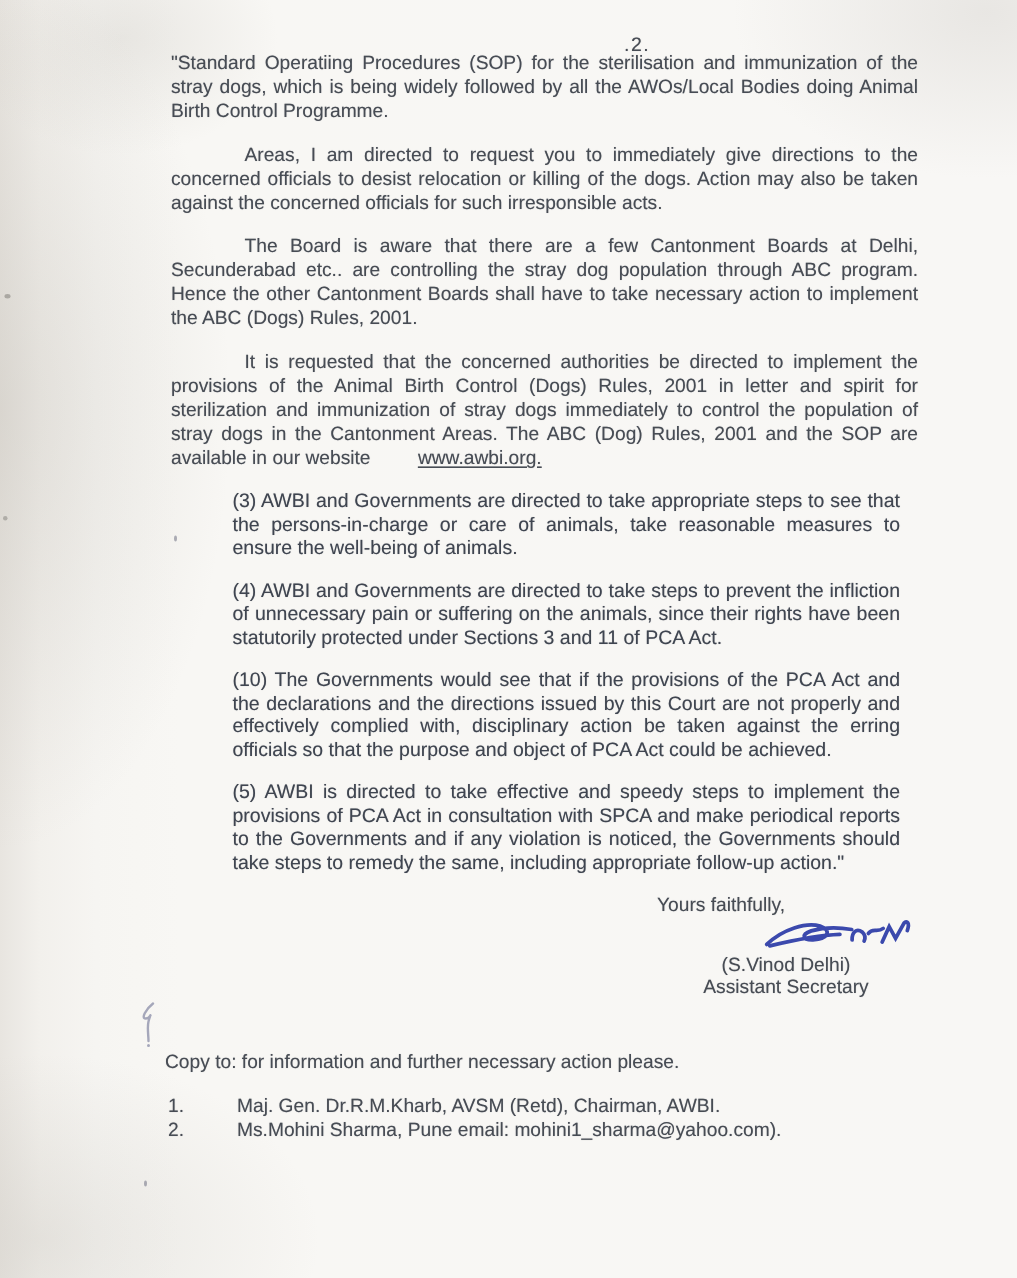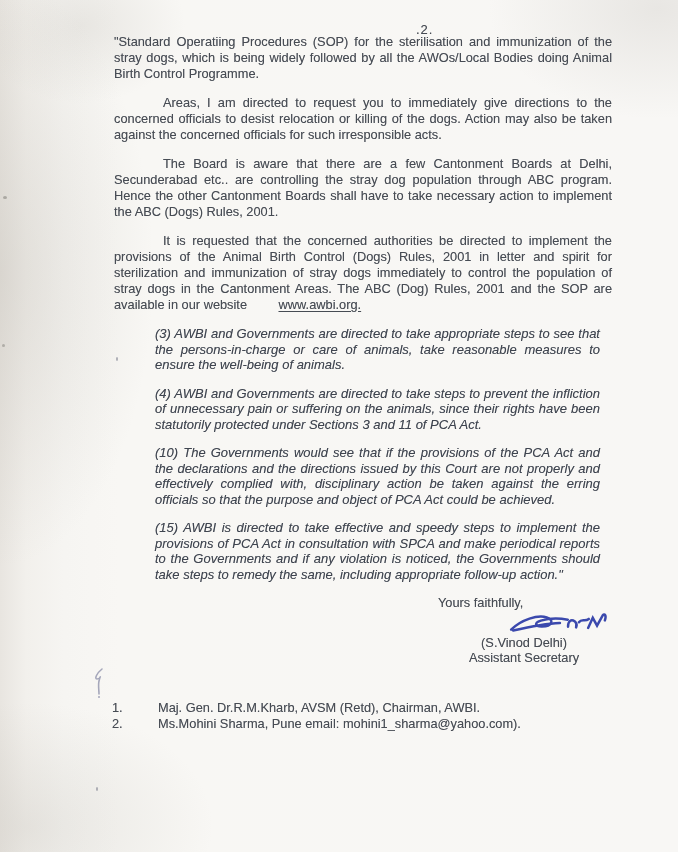--- a/index.html
+++ b/index.html
@@ -21,21 +21,21 @@
   .content { position:absolute; left:114px; top:34px; width:498px; }
   p.body {
     margin:0 0 13px 0; font-size:12.8px; line-height:16px;
     text-align:justify; text-justify:inter-word;
   }
   .indent { text-indent:49px; }
   .indent-lg { text-indent:72px; }
   .u { text-decoration:underline; text-underline-offset:2px;margin-left:28px; }
   .quotes { margin:2px 0 0 41px; width:445px; }
   p.quote {
-    margin:0 0 13px 0; font-style:italic; font-size:13px; line-height:15.5px;
+    margin:0 0 13px 0; font-size:13px; line-height:15.5px;
     text-align:justify; text-justify:inter-word; color:#3f4550;
   }
   .action-note { margin-top:3px; }
   .closing {
     width:172px; margin:4px 2px 0 auto; font-size:12.8px; line-height:15.5px;
     text-align:center;
   }
   .closing .sal { text-align:left; padding-right:2px; }
   .sig-svg { display:block; margin:-1px 2px -5px auto; transform:rotate(-2deg); }
   .copy-block { margin-top:34px; font-size:12.8px; }
@@ -68,40 +68,41 @@
     <p class="body indent">
       <span>It is requested that the concerned authorities be directed to implement the provisions of the Animal Birth Control (Dogs) Rules, 2001 in letter and spirit for sterilization and immunization of stray dogs immediately to control the population of stray dogs in the Cantonment Areas. The ABC (Dog) Rules, 2001 and the SOP are available in our website</span>
       <span class="u">www.awbi.org.</span>
     </p>
 
 
     <div class="quotes">
       <p class="quote">(3) AWBI and Governments are directed to take appropriate steps to see that the persons-in-charge or care of animals, take reasonable measures to ensure the well-being of animals.</p>
       <p class="quote">(4) AWBI and Governments are directed to take steps to prevent the infliction of unnecessary pain or suffering on the animals, since their rights have been statutorily protected under Sections 3 and 11 of PCA Act.</p>
       <p class="quote">(10) The Governments would see that if the provisions of the PCA Act and the declarations and the directions issued by this Court are not properly and effectively complied with, disciplinary action be taken against the erring officials so that the purpose and object of PCA Act could be achieved.</p>
-      <p class="quote">(15) AWBI is directed to take effective and speedy steps to implement the provisions of PCA Act in consultation with SPCA and make periodical reports to the Governments and if any violation is noticed, the Governments should take steps to remedy the same, including appropriate follow-up action."</p>
+      <p class="quote">(5) AWBI is directed to take effective and speedy steps to implement the provisions of PCA Act in consultation with SPCA and make periodical reports to the Governments and if any violation is noticed, the Governments should take steps to remedy the same, including appropriate follow-up action."</p>
     </div>
 
 
     <div class="closing">
       <div class="sal">Yours faithfully,</div>
       <svg class="sig-svg" width="100" height="30" viewBox="0 0 100 30">
         <g fill="none" stroke="#2b3aa6" stroke-width="2.5" stroke-linecap="round" opacity="0.92">
           <path d="M3,18 C14,8 30,4 39,7 C47,10 44,16 34,16 C27,16 26,12 33,10 C45,7 55,9 60,10"></path>
           <path d="M5,19 C20,16 38,13 52,13"></path>
           <path d="M60,17 C60,12 63,9 67,12 C69,14 69,16 68,18"></path>
           <path d="M71,13 C74,9 77,13 81,10"></path>
           <path d="M80,19 L85,9 L89,17 L95,7 C97,5 99,7 97,12"></path>
         </g>
       </svg>
       <div>(S.Vinod Delhi)</div>
       <div>Assistant Secretary</div>
     </div>
 
     <div class="copy-block">
+      <p class="copy-label">Copy to: for information and further necessary action please.</p>
       <div class="copy-list">
         <div class="copy-row">
           <span class="num">1.</span>
           <span>Maj. Gen. Dr.R.M.Kharb, AVSM (Retd), Chairman, AWBI.</span>
         </div>
         <div class="copy-row">
           <span class="num">2.</span>
           <span>Ms.Mohini Sharma, Pune email: mohini1_sharma@yahoo.com).</span>
         </div>
       </div>

